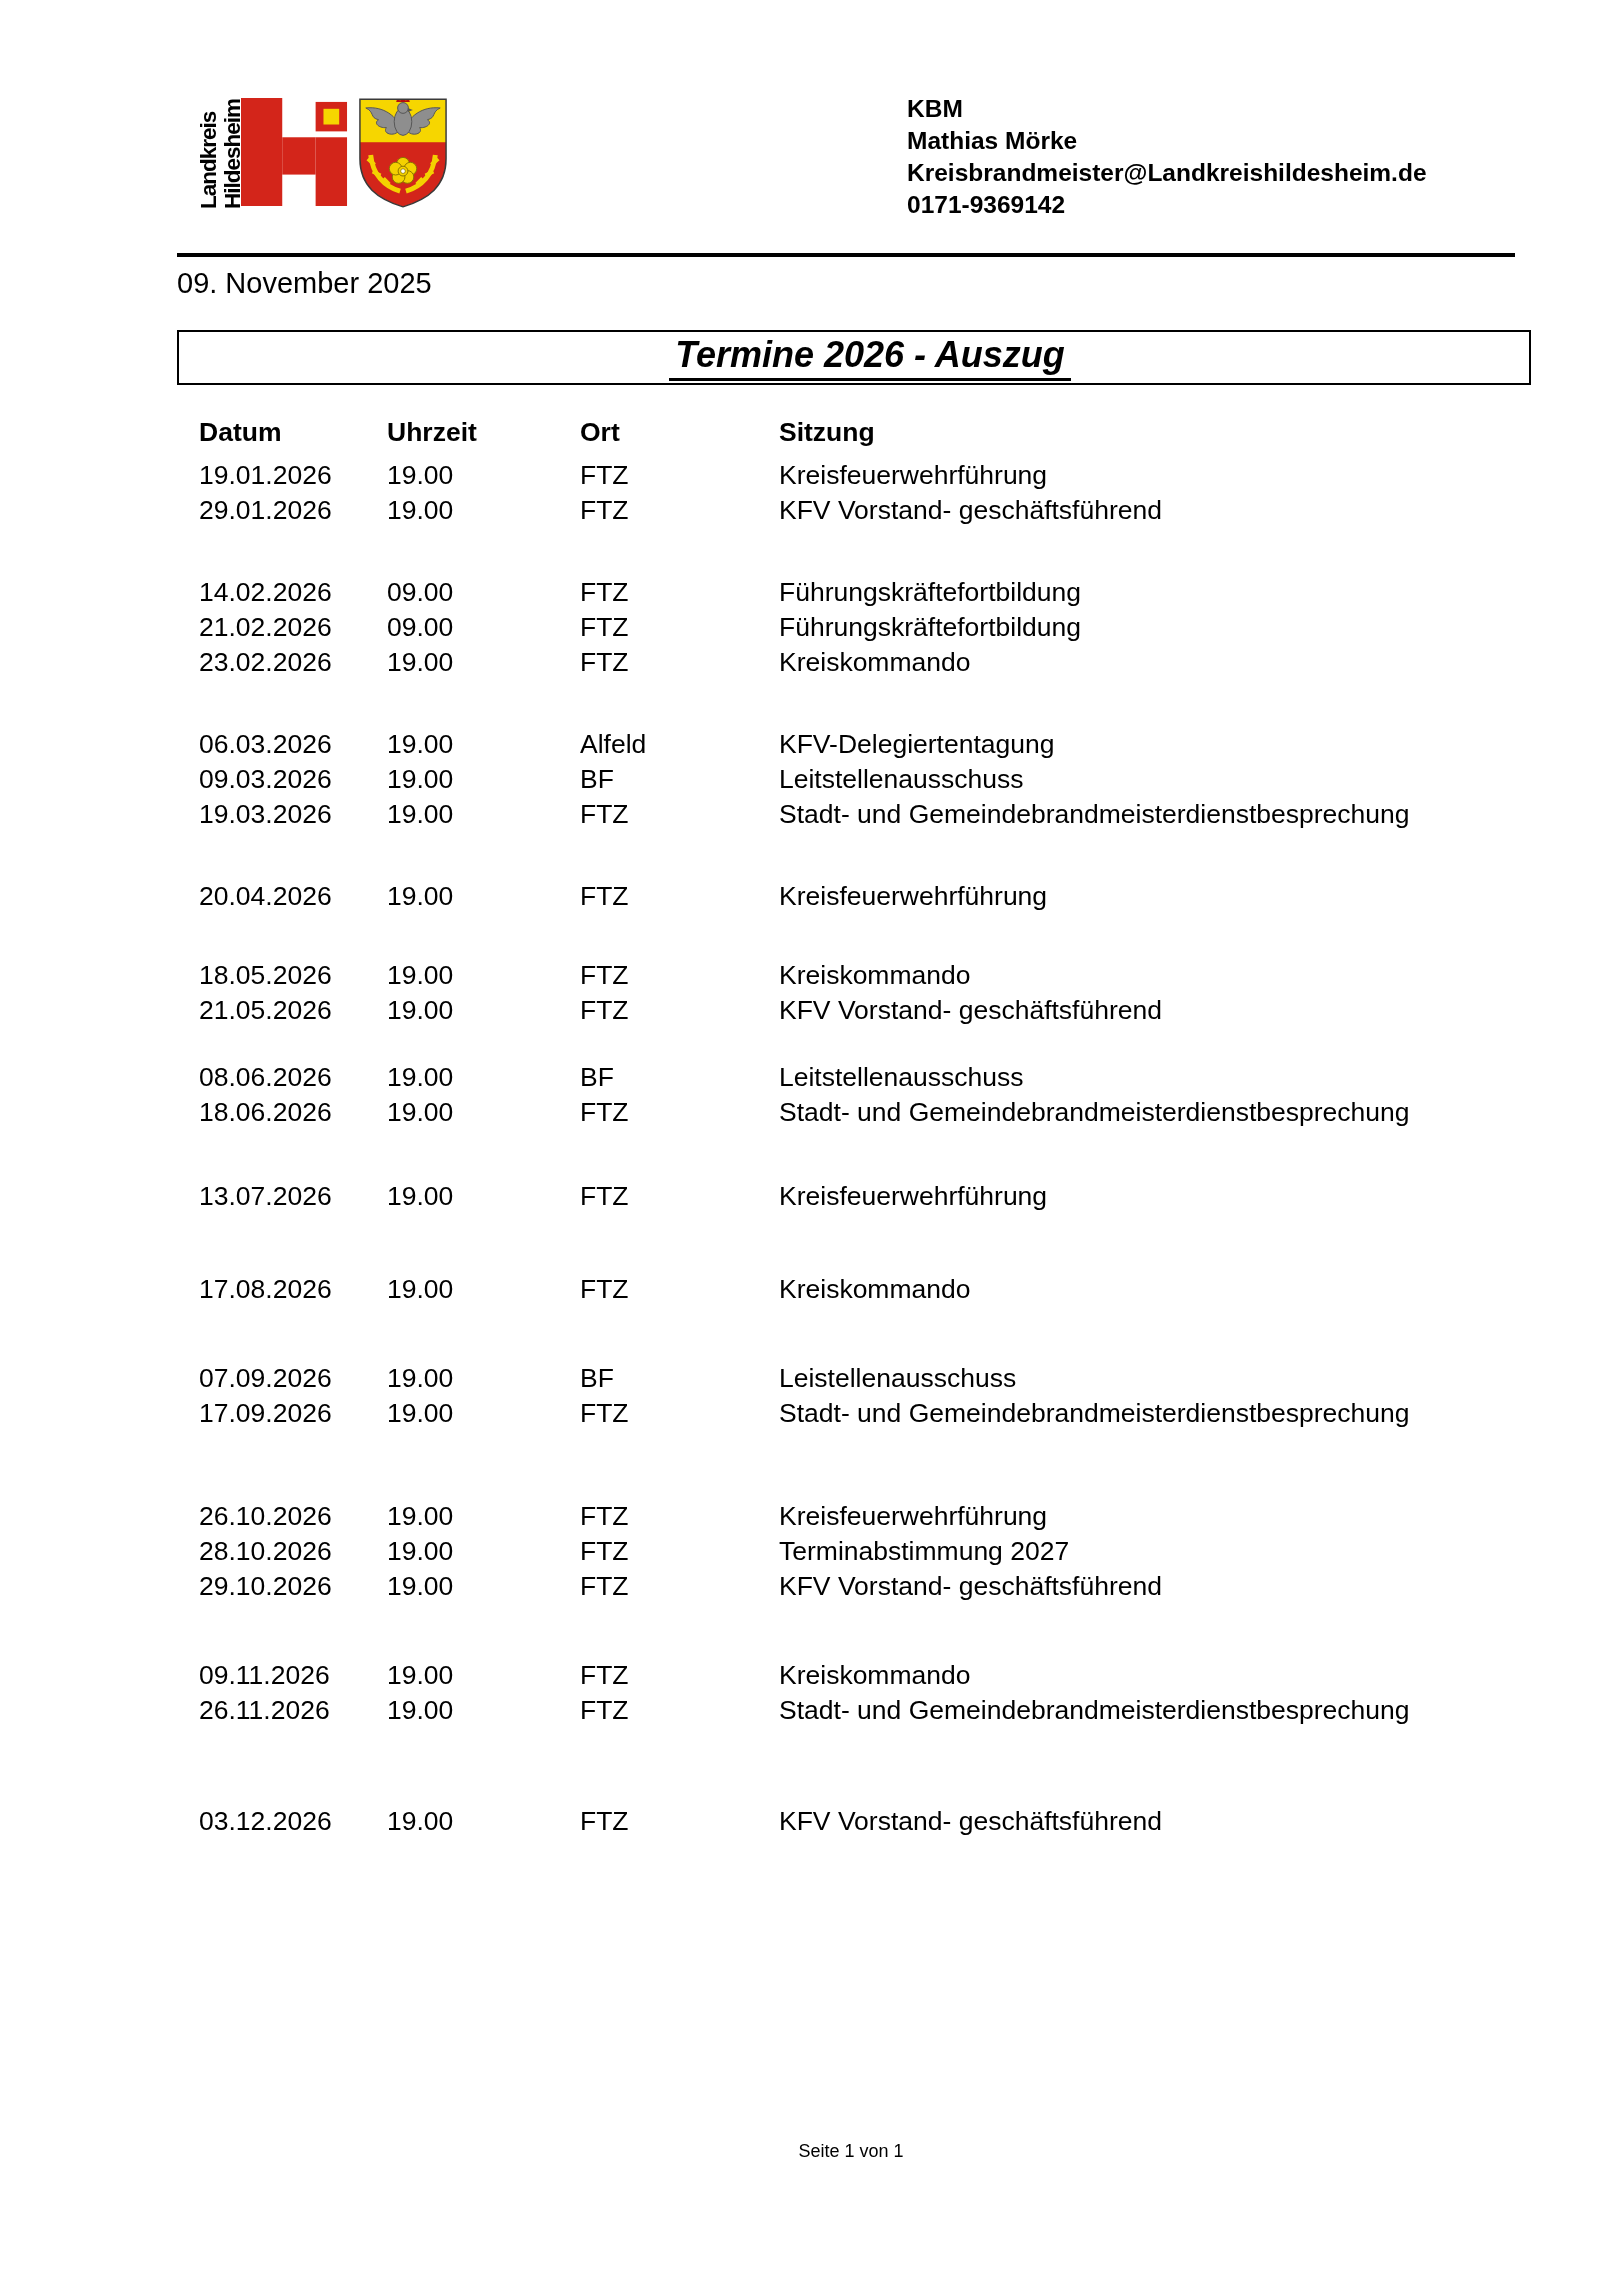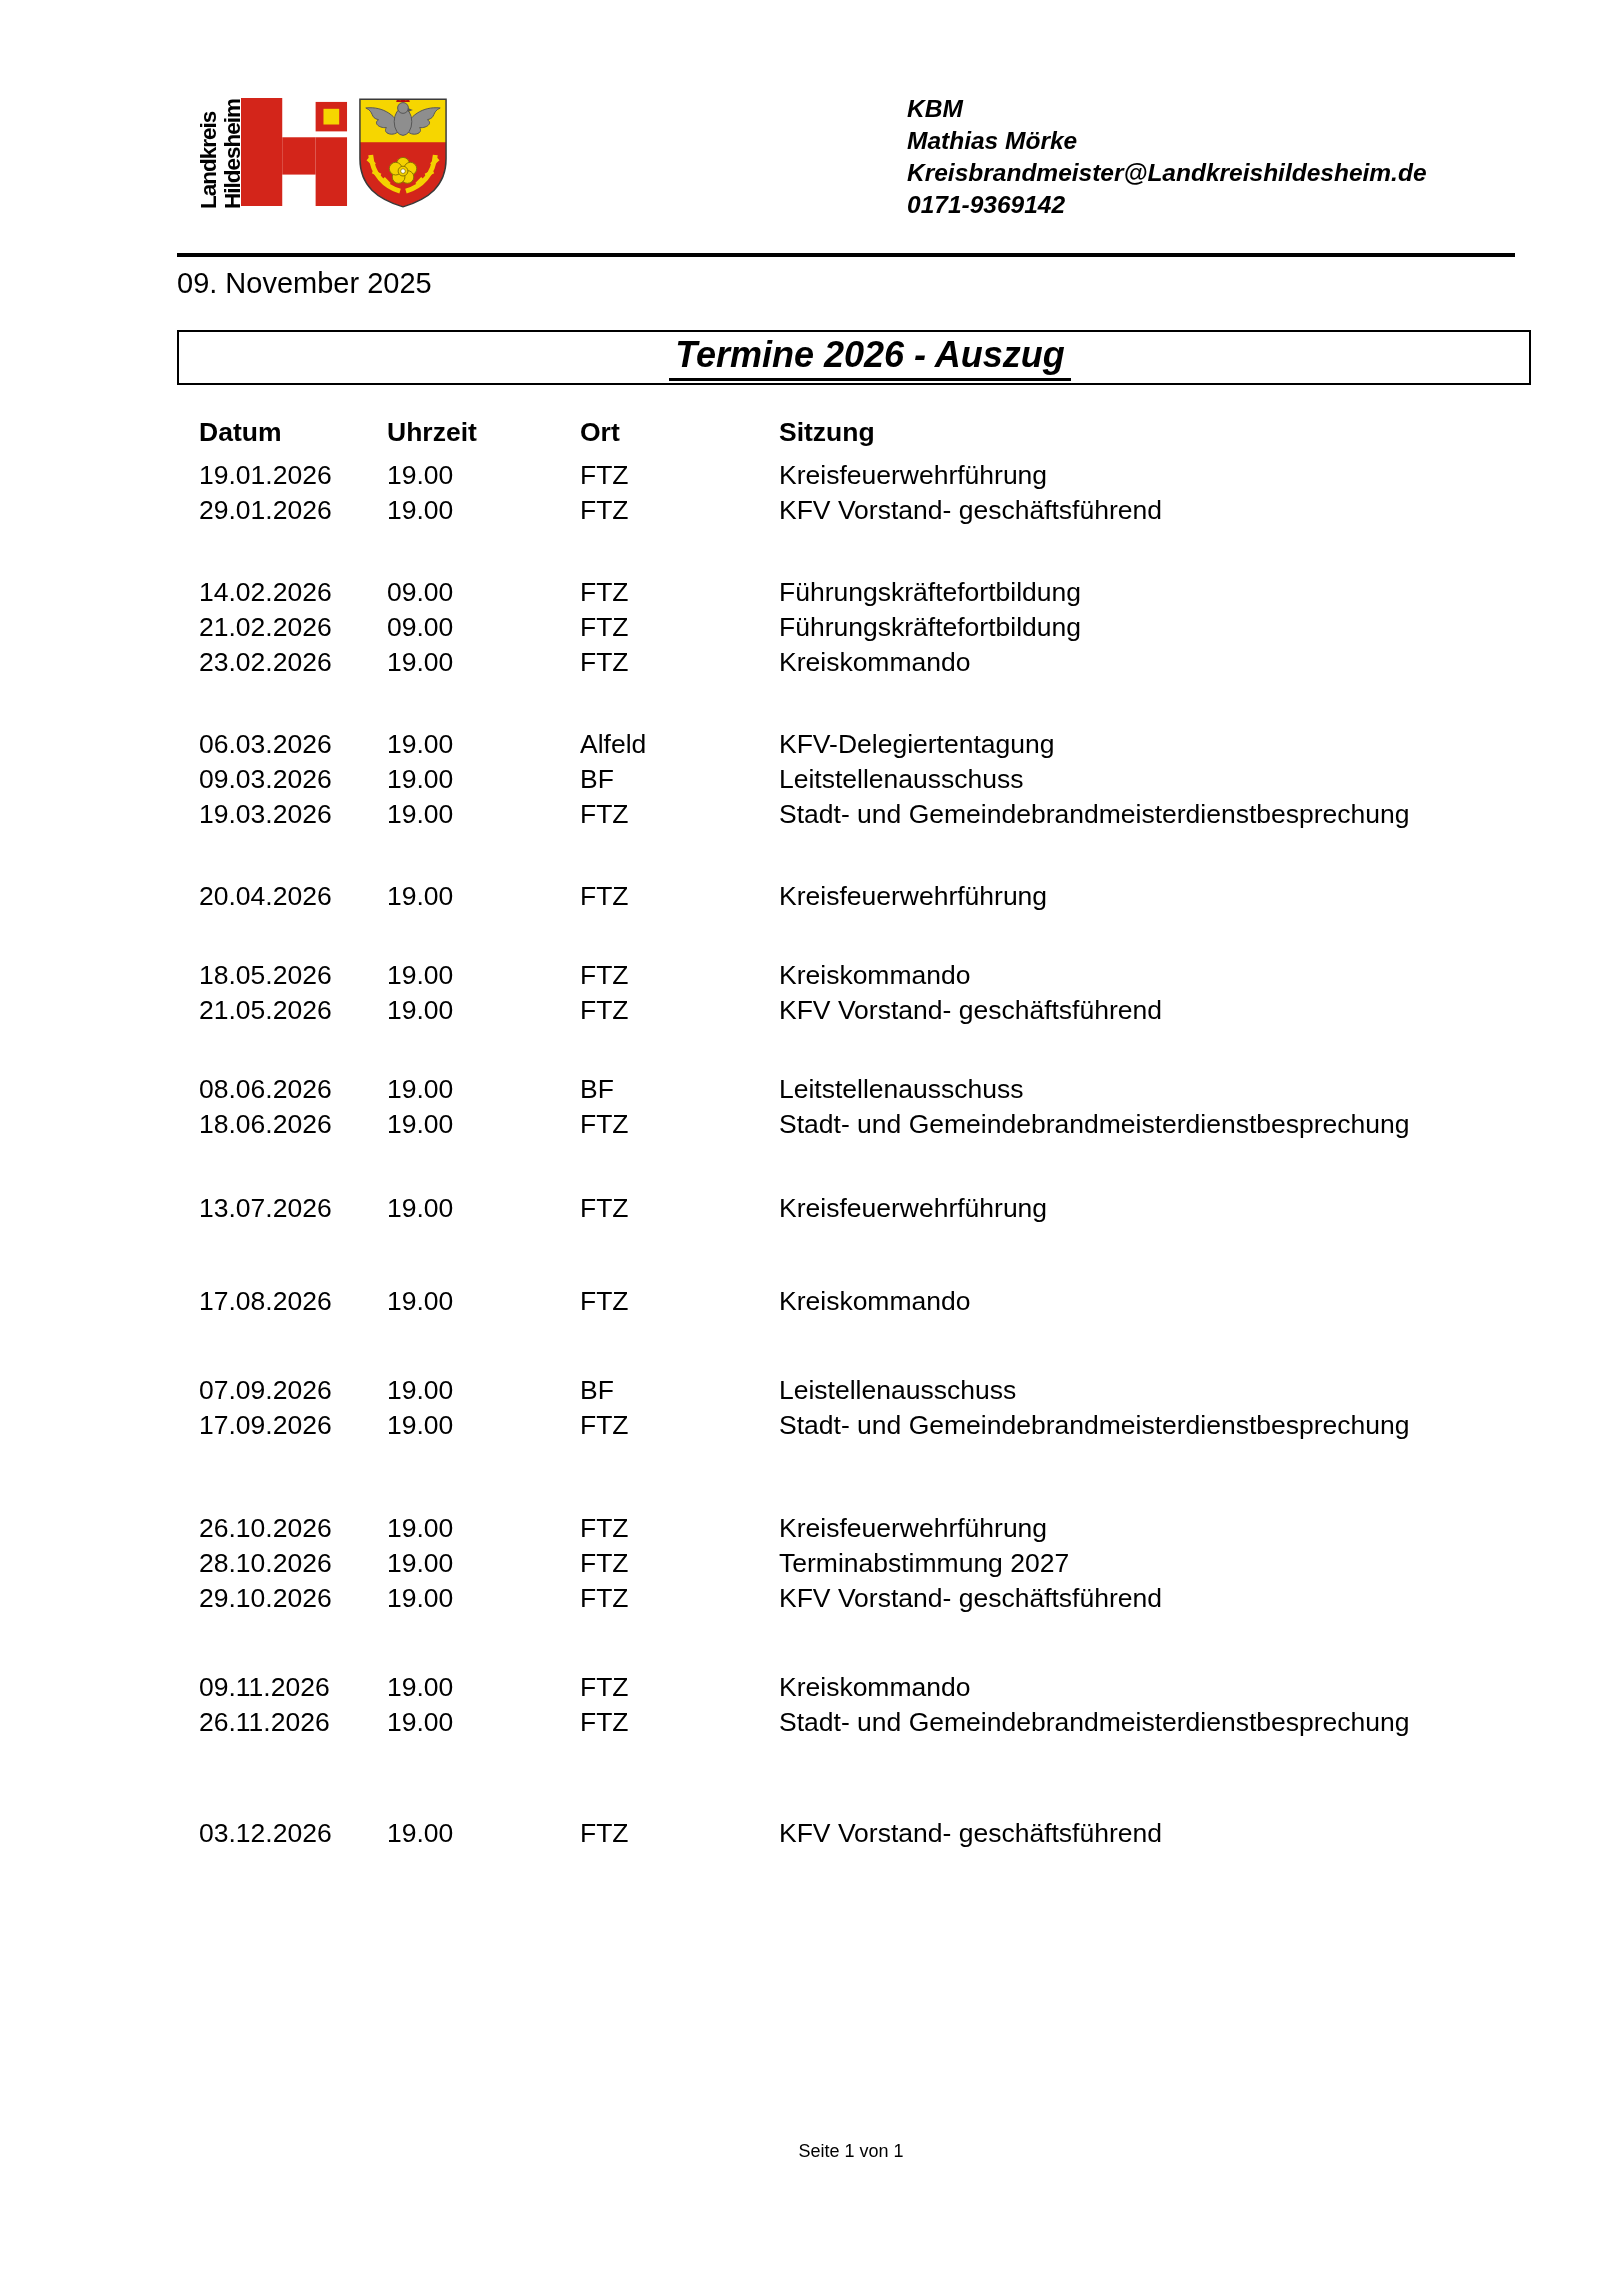--- a/index.html
+++ b/index.html
@@ -22,39 +22,39 @@
   }
 
   
   .logo{position:absolute;left:197px;top:93px;width:255px;height:118px;}
   .logo-text{position:absolute;left:0;top:116px;transform:rotate(-90deg);transform-origin:0 0;
     width:116px;height:49px;font-weight:bold;font-size:22.5px;line-height:23.5px;letter-spacing:-1px;}
   .h-mark{position:absolute;left:44px;top:4.9px;}
   .shield{position:absolute;left:160px;top:2.9px;}
 
   
-  .contact{position:absolute;left:907px;top:93px;font-weight:bold;font-style:italic;
+  .contact{position:absolute;left:907px;top:93px;font-weight:bold;
     font-size:24.5px;line-height:32px;}
 
   
   .rule{position:absolute;left:177px;top:253px;width:1338px;height:3.9px;background:var(--ink);}
   .date-line{position:absolute;top:267px;left:177px;width:1253px;font-size:29px;}
   .title-box{position:absolute;left:177px;top:330px;width:1354px;height:55px;
     border:2.9px solid var(--ink);display:flex;align-items:center;justify-content:center;padding-left:32px;}
   .title-box .title{font-weight:bold;font-style:italic;font-size:36px;
     border-bottom:3.9px solid var(--ink);padding:0 5.9px 2px 5.9px;}
 
   
   .table{position:absolute;left:199px;top:417px;width:1304px;font-size:26.5px;}
   .thead,.row{display:grid;grid-template-columns:188px 193px 199px 1fr;height:35px;align-items:start;}
   .thead{font-weight:bold;margin-bottom:8px;}
   .cell{white-space:nowrap;}
   .tgroup{margin-bottom:47px;}
   #table-body .tgroup:nth-child(4){margin-bottom:44px;}
-  #table-body .tgroup:nth-child(5){margin-bottom:44px;}
+  #table-body .tgroup:nth-child(5){margin-bottom:32px;}
   #table-body .tgroup:nth-child(6){margin-bottom:49px;}
   #table-body .tgroup:nth-child(7){margin-bottom:58px;}
   #table-body .tgroup:nth-child(8){margin-bottom:54px;}
   #table-body .tgroup:nth-child(9){margin-bottom:68px;}
   #table-body .tgroup:nth-child(10){margin-bottom:54px;}
   #table-body .tgroup:nth-child(11){margin-bottom:76px;}
 
   .footer{position:absolute;top:2141px;left:199px;width:1304px;text-align:center;font-size:18px;}
 </style>
 </head>

